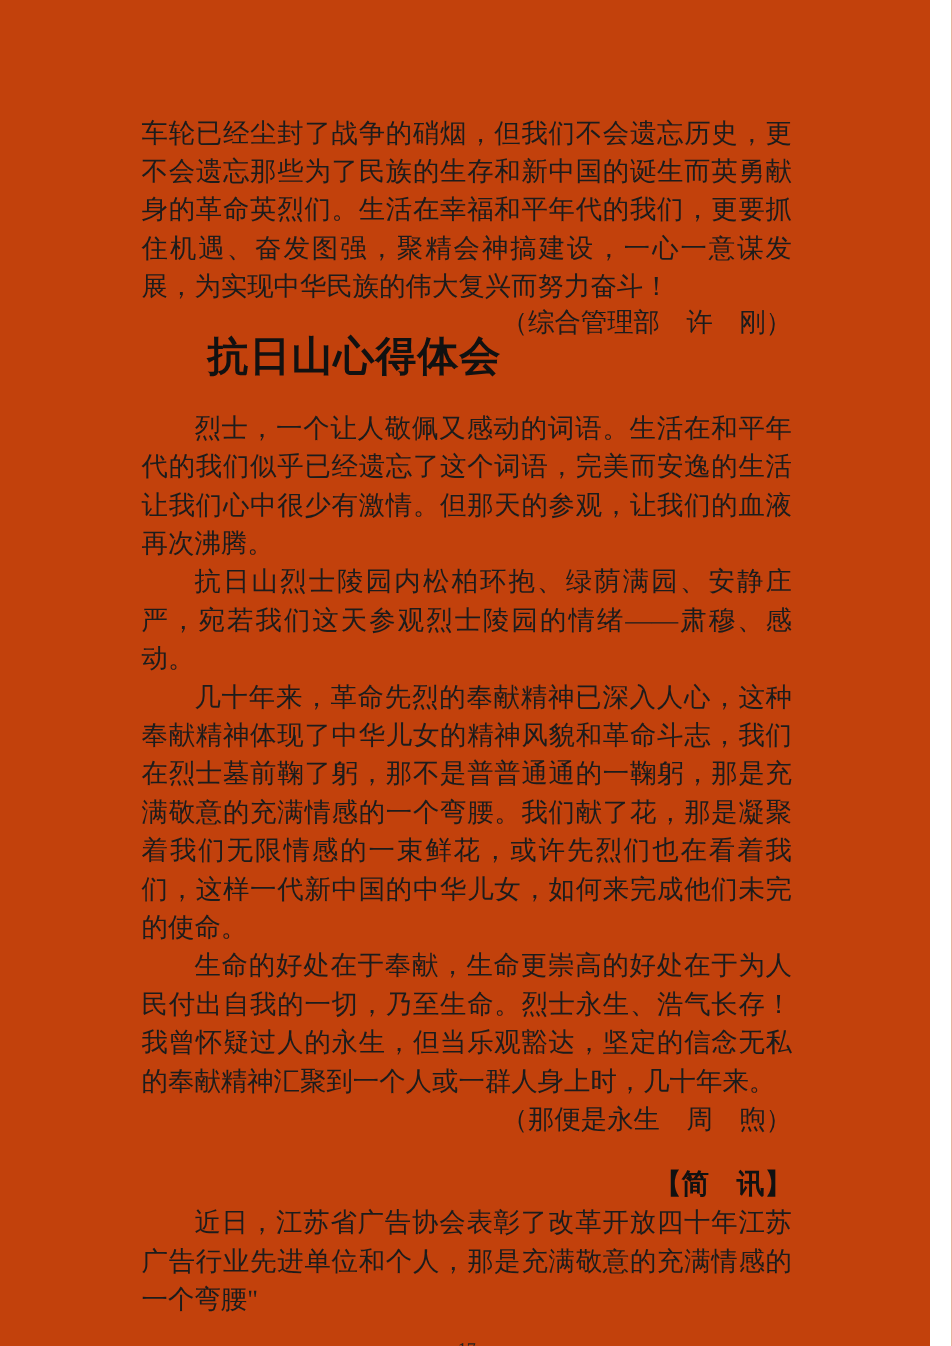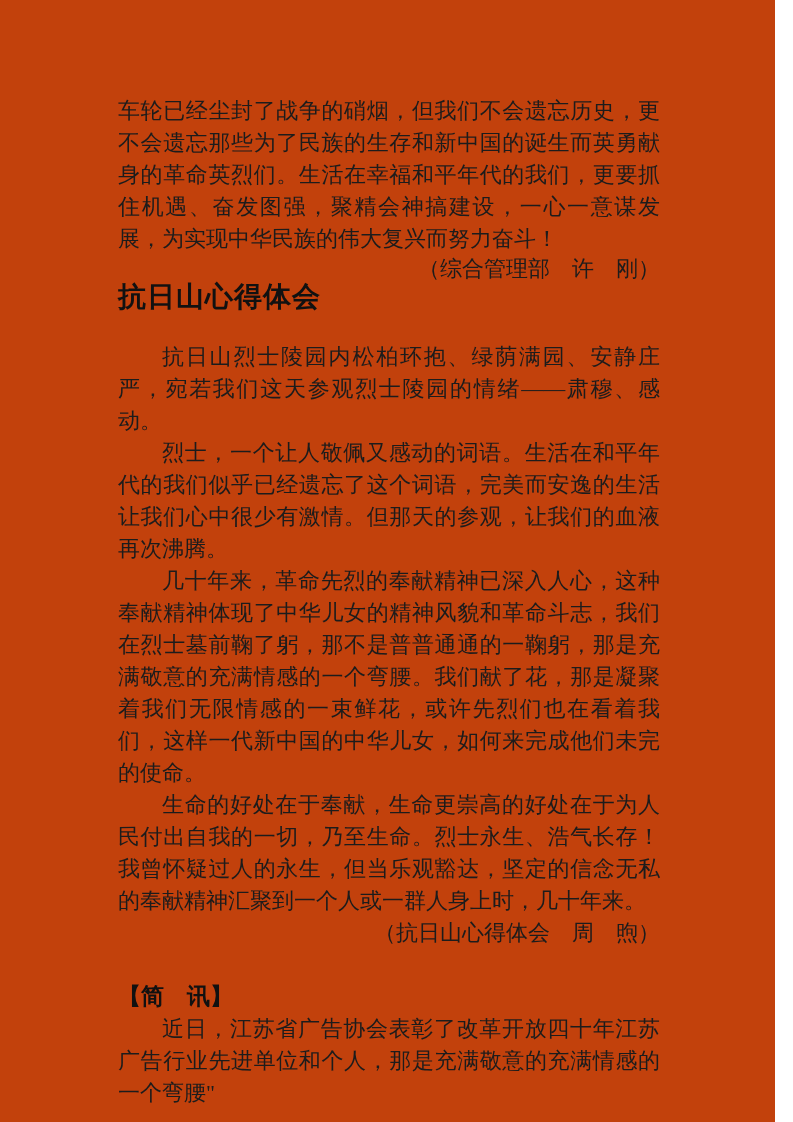--- a/index.html
+++ b/index.html
@@ -34,33 +34,34 @@
   .attribution-line {
     font-size: 22px;
     line-height: 32px;
     text-align: right;
     color: #1c1c1c;
   }
   .article-title {
     margin: 24px 0 26px 0;
     font-family: "Liberation Sans", "DejaVu Sans", sans-serif;
     font-weight: 700;
-    font-size: 28px;
+    font-size: 34px;
     line-height: 36px;
-    text-align: left;
+    text-align: right;
     color: #111111;
     letter-spacing: 1px;
   }
   .brief-heading {
-    margin: 32px 0 2px 0;
+    margin: 22px 0 2px 0;
     font-family: "Liberation Sans", "DejaVu Sans", sans-serif;
     font-weight: 700;
     font-size: 23px;
     line-height: 30px;
     color: #111111;
+    text-align: right;
   }
   .page-number {
     margin-top: 16px;
     font-size: 15px;
     line-height: 20px;
     text-align: center;
     color: #222222;
   }
 </style>
 </head>
@@ -68,26 +69,26 @@
 
 <div class="page">
 
   <section>
     <p class="body-par"><span>车轮已经尘封了战争的硝烟，但我们不会遗忘历史，更不会遗忘那些为了民族的生存和新中国的诞生而英勇献身的革命英烈们。生活在幸福和平年代的我们，更要抓住机遇、奋发图强，聚精会神搞建设，一心一意谋发展，为实现中华民族的伟大复兴而努力奋斗！</span><span class="attr-float">（综合管理部　许　刚）</span></p>
   </section>
 
   <section>
     <h1 class="article-title">抗日山心得体会</h1>
 
+    <p class="body-par indent">烈士，一个让人敬佩又感动的词语。生活在和平年代的我们似乎已经遗忘了这个词语，完美而安逸的生活让我们心中很少有激情。但那天的参观，让我们的血液再次沸腾。</p>
     <p class="body-par indent">抗日山烈士陵园内松柏环抱、绿荫满园、安静庄严，宛若我们这天参观烈士陵园的情绪——肃穆、感动。</p>
-    <p class="body-par indent">烈士，一个让人敬佩又感动的词语。生活在和平年代的我们似乎已经遗忘了这个词语，完美而安逸的生活让我们心中很少有激情。但那天的参观，让我们的血液再次沸腾。</p>
     <p class="body-par indent">几十年来，革命先烈的奉献精神已深入人心，这种奉献精神体现了中华儿女的精神风貌和革命斗志，我们在烈士墓前鞠了躬，那不是普普通通的一鞠躬，那是充满敬意的充满情感的一个弯腰。我们献了花，那是凝聚着我们无限情感的一束鲜花，或许先烈们也在看着我们，这样一代新中国的中华儿女，如何来完成他们未完的使命。</p>
     <p class="body-par indent">生命的好处在于奉献，生命更崇高的好处在于为人民付出自我的一切，乃至生命。烈士永生、浩气长存！我曾怀疑过人的永生，但当乐观豁达，坚定的信念无私的奉献精神汇聚到一个人或一群人身上时，几十年来。</p>
 
-    <div class="attribution-line">（抗日山心得体会　周　煦）</div>
+    <div class="attribution-line">（那便是永生　周　煦）</div>
   </section>
 
   <section>
     <h2 class="brief-heading">【简　讯】</h2>
     <p class="body-par indent">近日，江苏省广告协会表彰了改革开放四十年江苏广告行业先进单位和个人，那是充满敬意的充满情感的一个弯腰"</p>
   </section>
 
   <div class="page-number">17</div>
 
 </div>

